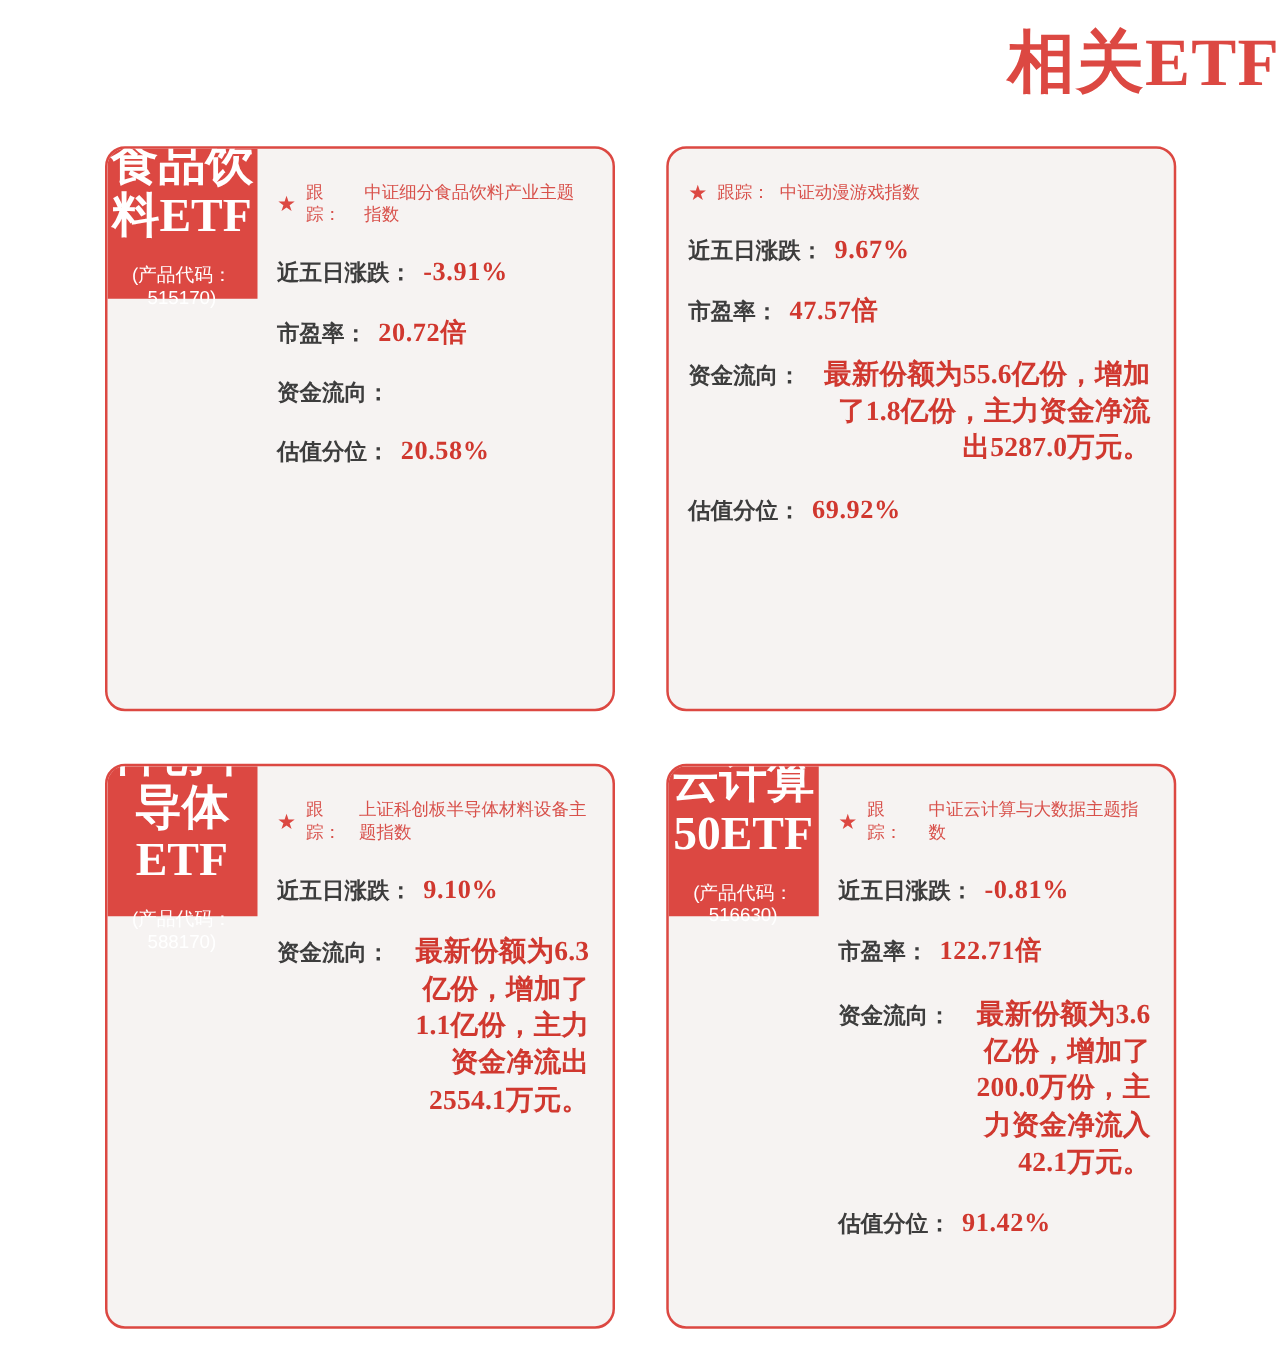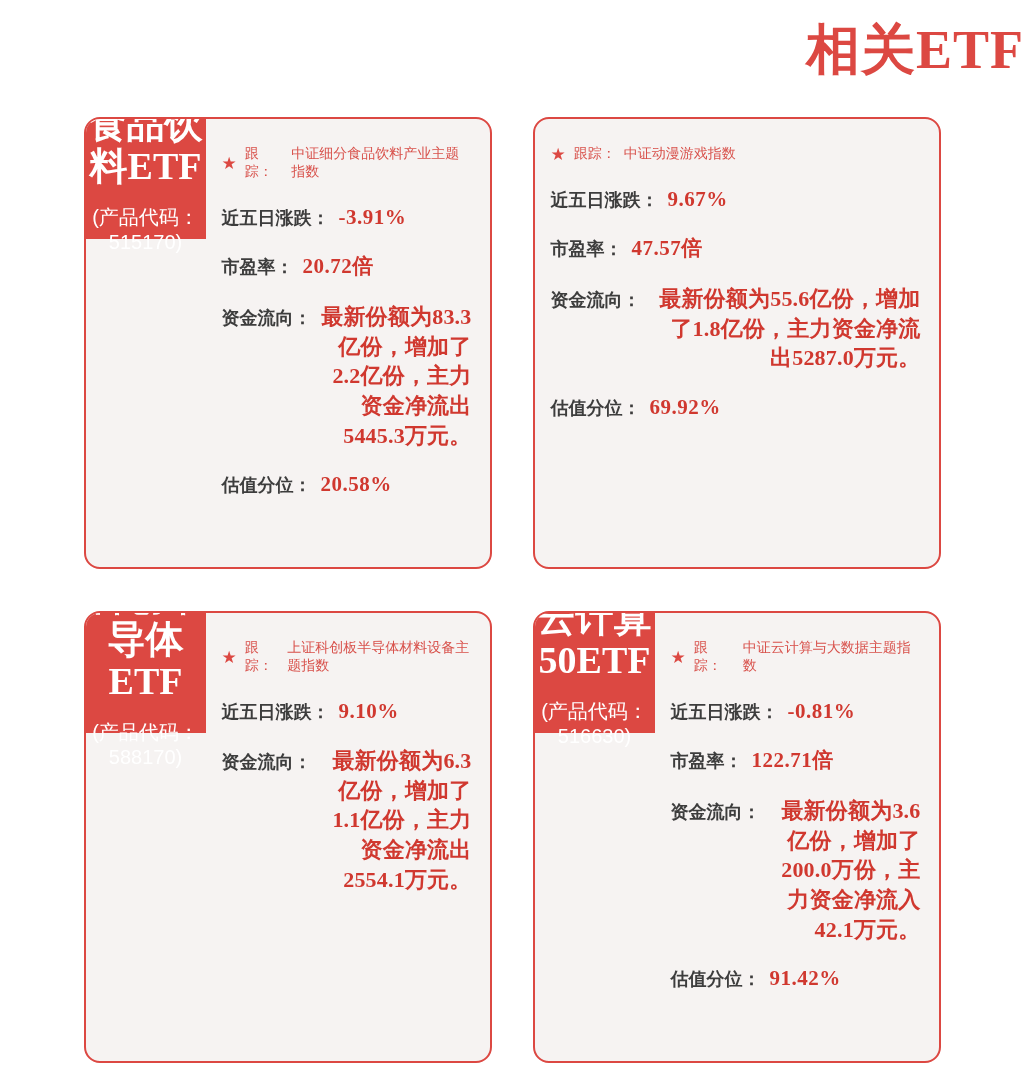--- a/index.html
+++ b/index.html
@@ -54,21 +54,21 @@
   }
   .etf-name {
     margin: 0;
     font-size: 38px;
     font-weight: bold;
     font-family: "Liberation Serif", serif;
     line-height: 1.1;
   }
   .etf-code {
     margin-top: 16px;
-    font-size: 20px;
+    font-size: 15px;
     font-family: "Liberation Sans", sans-serif;
   }
   .card-body {
     padding: 26px 18px 0 16px;
   }
   .tracking-row {
     display: flex;
     align-items: center;
     color: var(--tracking-red);
     font-size: 14px;
@@ -129,21 +129,20 @@
       <div class="metric-row">
         <span class="metric-label">近五日涨跌：</span>
         <span class="metric-value">-3.91%</span>
       </div>
       <div class="metric-row">
         <span class="metric-label">市盈率：</span>
         <span class="metric-value">20.72倍</span>
       </div>
       <div class="metric-row flow-row">
         <span class="metric-label">资金流向：</span>
-        <span class="metric-value">最新份额为83.3亿份，增加了2.2亿份，主力资金净流出5445.3万元。</span>
       </div>
       <div class="metric-row">
         <span class="metric-label">估值分位：</span>
         <span class="metric-value">20.58%</span>
       </div>
     </div>
   </section>
 
   <section class="card">
     <div class="card-body">

